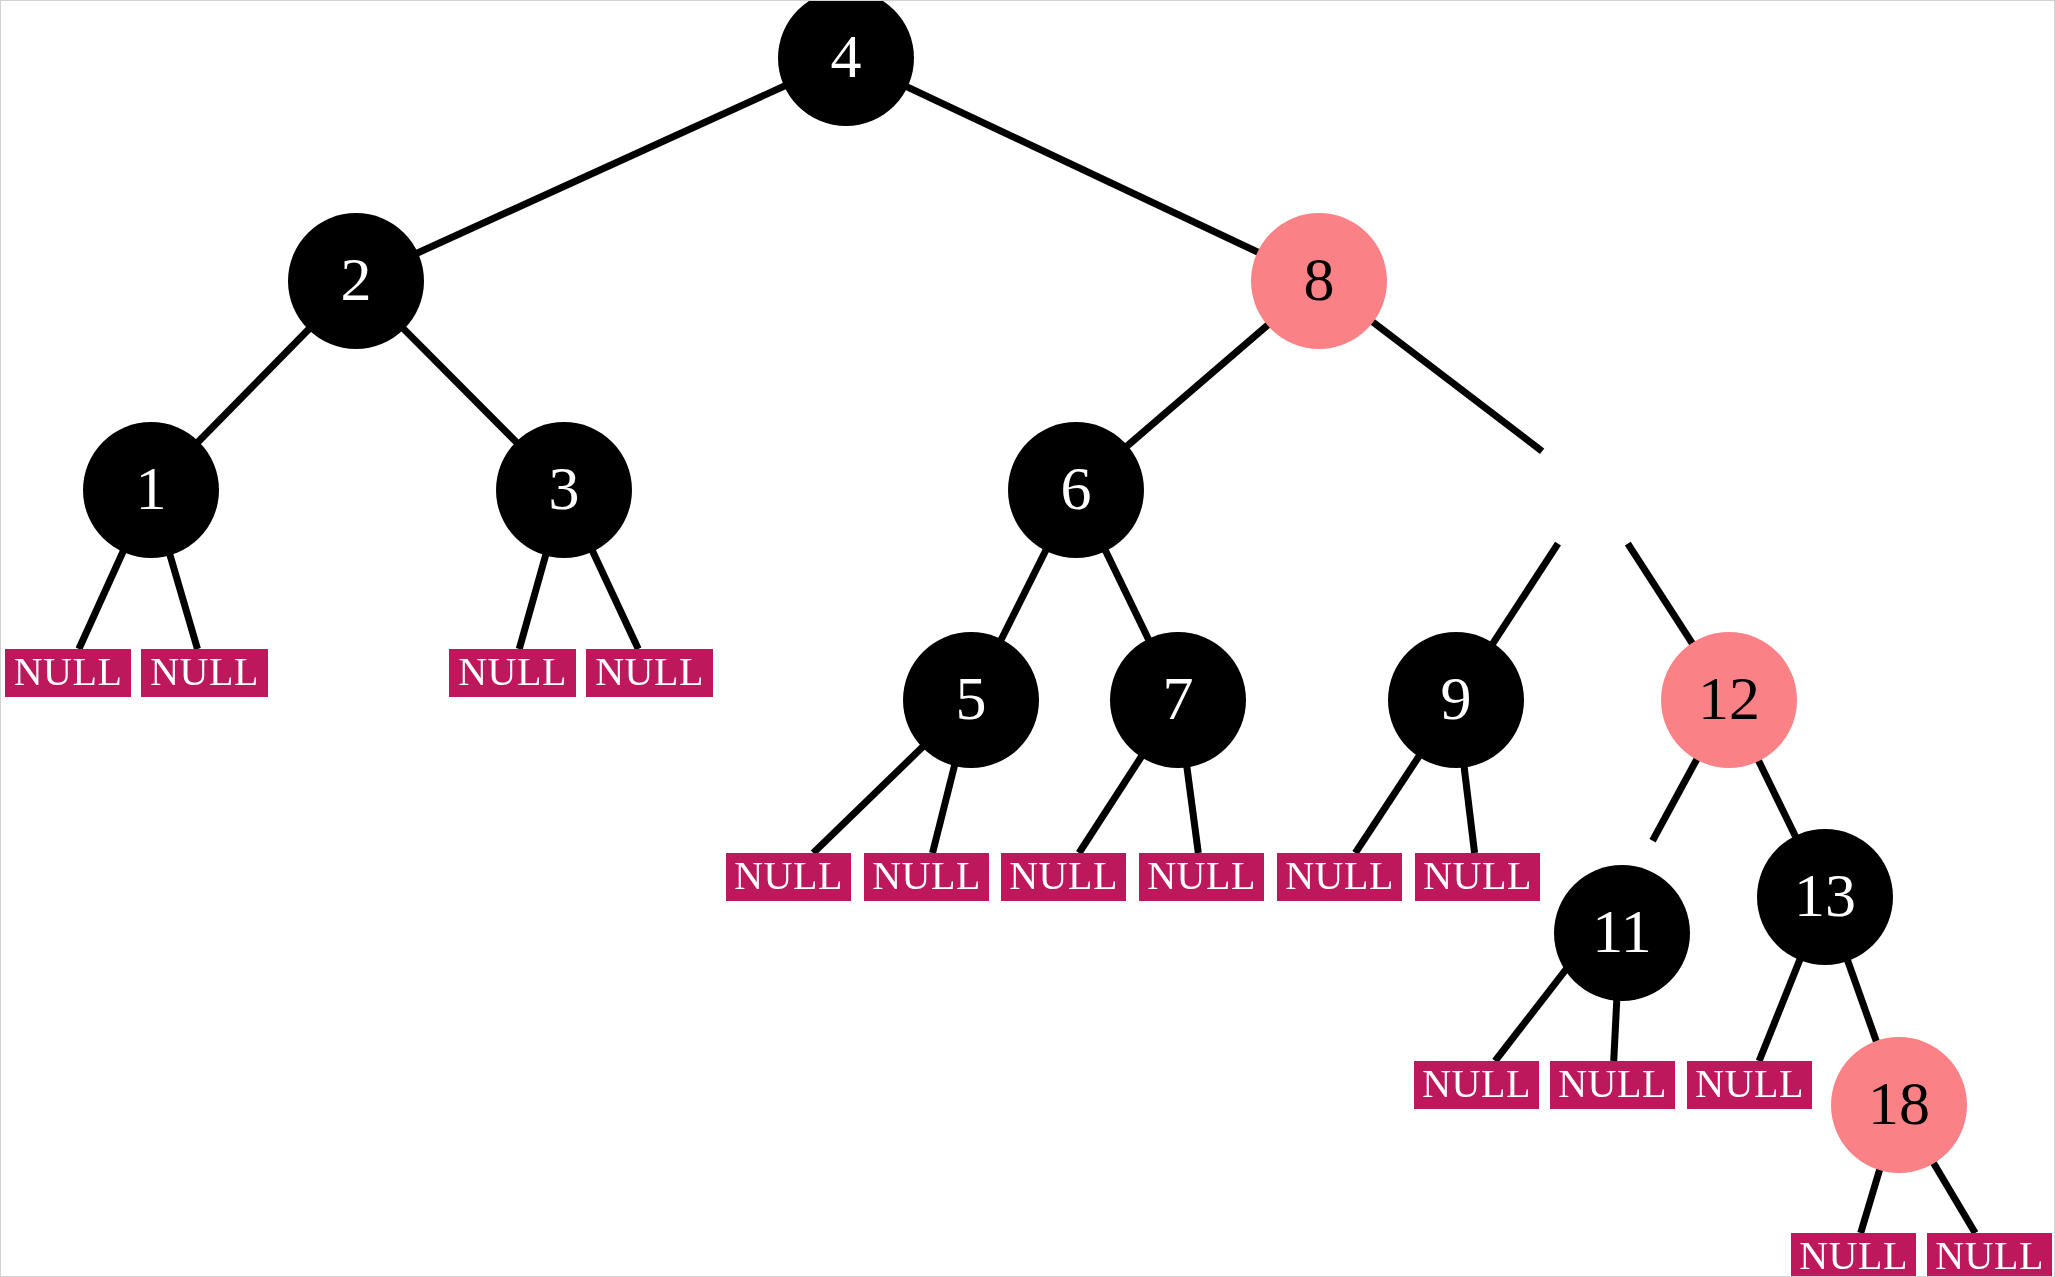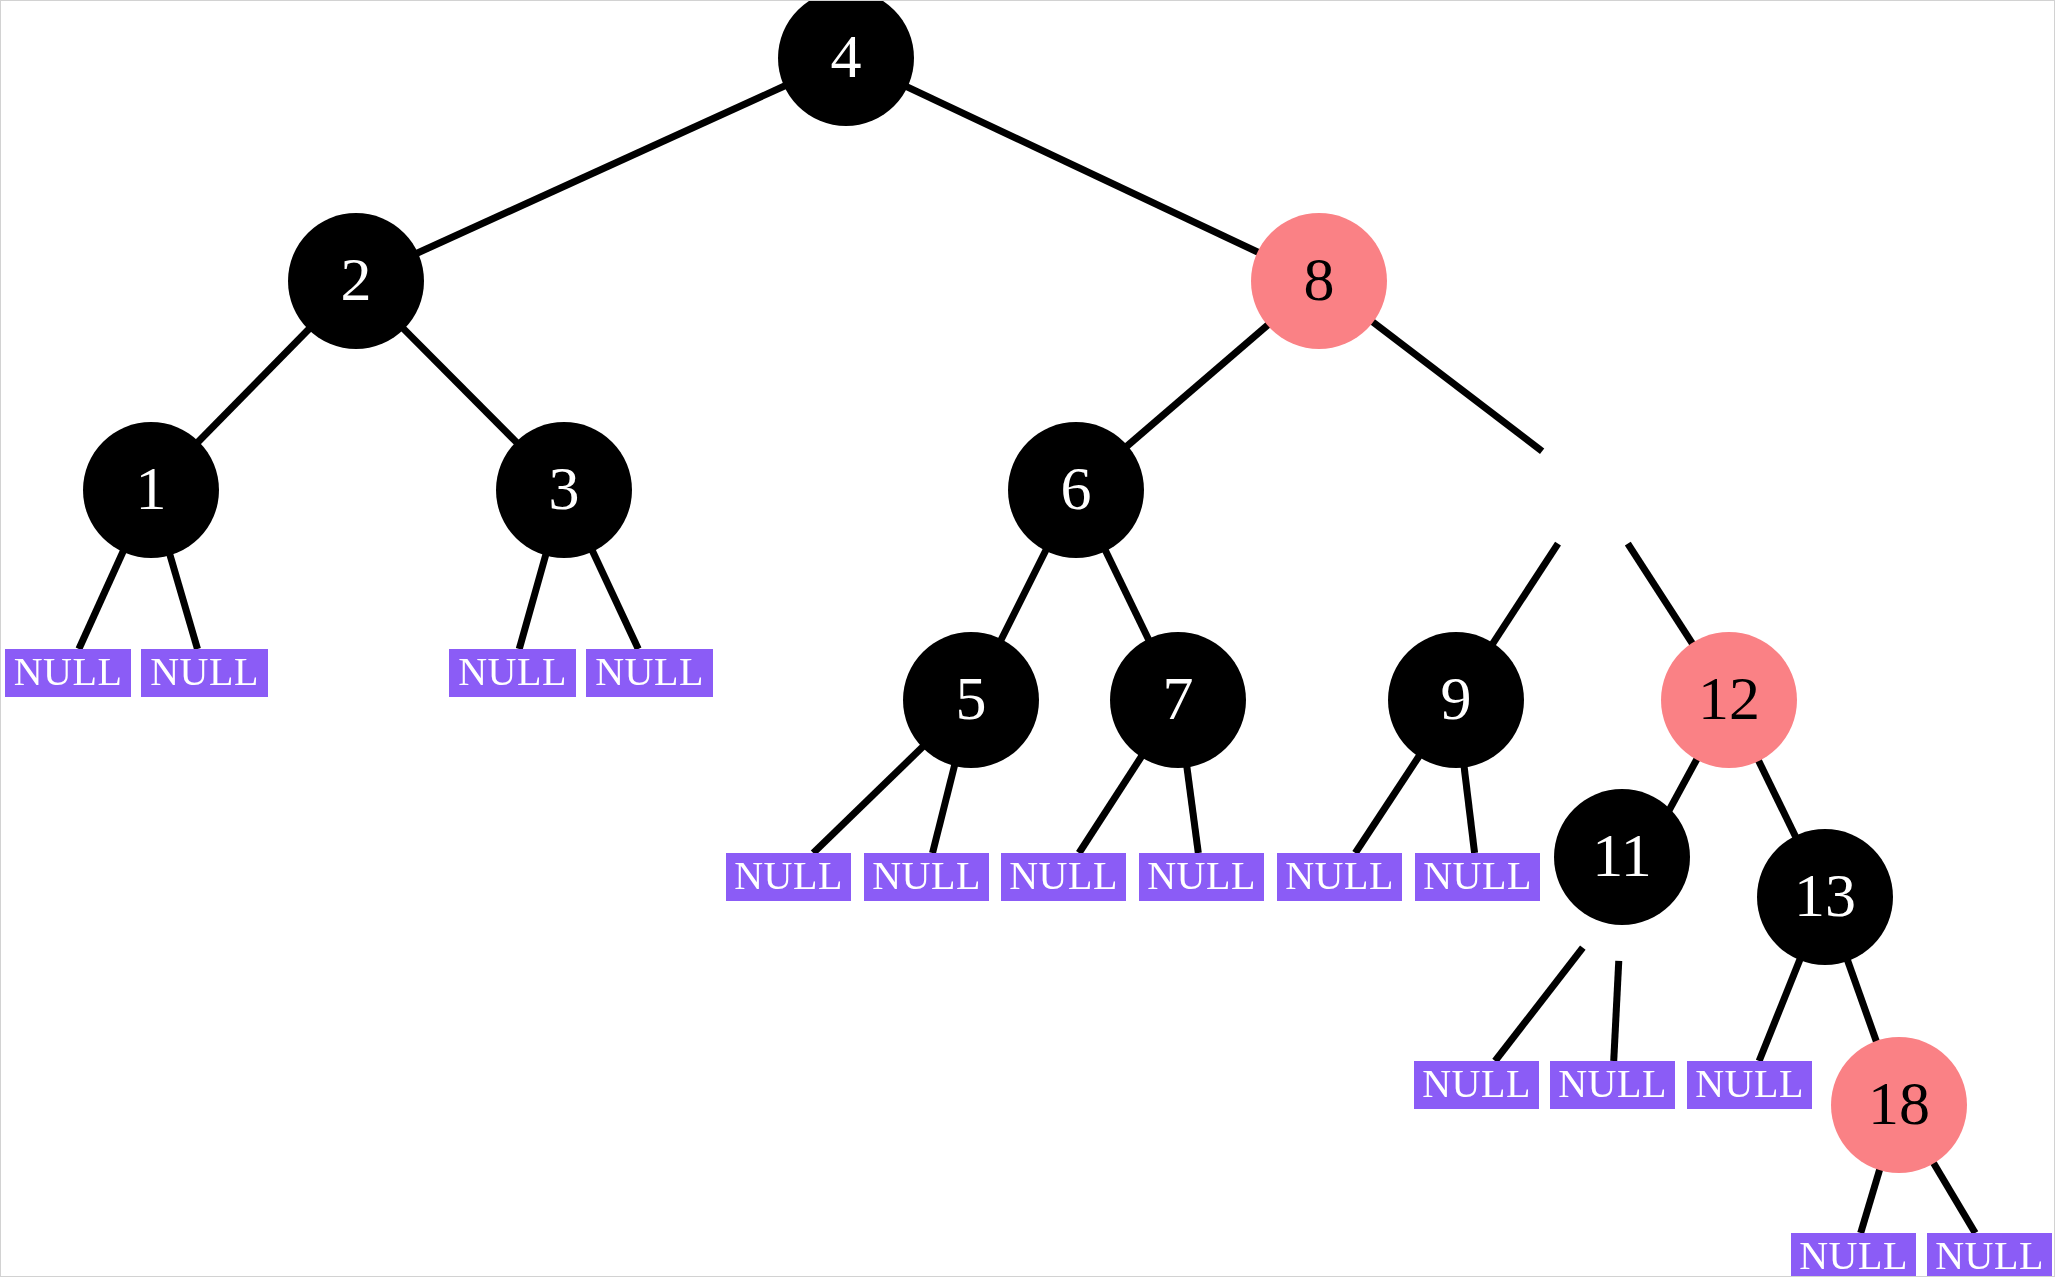--- a/index.html
+++ b/index.html
@@ -54,21 +54,21 @@
     background: #fa8185;
     color: #000000;
   }
   .node-label {
     font-size: 62px;
     letter-spacing: 0px;
     transform: translateY(-2px);
   }
   .null-node {
     position: absolute;
-    background: #8b5cf6;
+    background: #be185d;
     color: #ffffff;
     display: flex;
     align-items: center;
     justify-content: center;
     box-sizing: border-box;
     font-family: "Liberation Serif", "DejaVu Serif", serif;
     font-size: 40px;
     letter-spacing: 0.5px;
     line-height: 1;
     user-select: none;
@@ -135,21 +135,21 @@
       </div>
       <div class="tree-node black-node" style="left: 1109px; top: 631px; width: 136px; height: 136px;">
         <span class="node-label">7</span>
       </div>
       <div class="tree-node black-node" style="left: 1387px; top: 631px; width: 136px; height: 136px;">
         <span class="node-label">9</span>
       </div>
       <div class="tree-node red-node" style="left: 1660px; top: 631px; width: 136px; height: 136px;">
         <span class="node-label">12</span>
       </div>
-      <div class="tree-node black-node" style="left: 1553px; top: 788px; width: 136px; height: 136px;">
+      <div class="tree-node black-node" style="left: 1553px; top: 864px; width: 136px; height: 136px;">
         <span class="node-label">11</span>
       </div>
       <div class="tree-node black-node" style="left: 1756px; top: 828px; width: 136px; height: 136px;">
         <span class="node-label">13</span>
       </div>
       <div class="tree-node red-node" style="left: 1830px; top: 1036px; width: 136px; height: 136px;">
         <span class="node-label">18</span>
       </div>
       <div class="null-node" style="left: 4px; top: 648px; width: 126px; height: 48px;">
         <span class="null-label">NULL</span>

